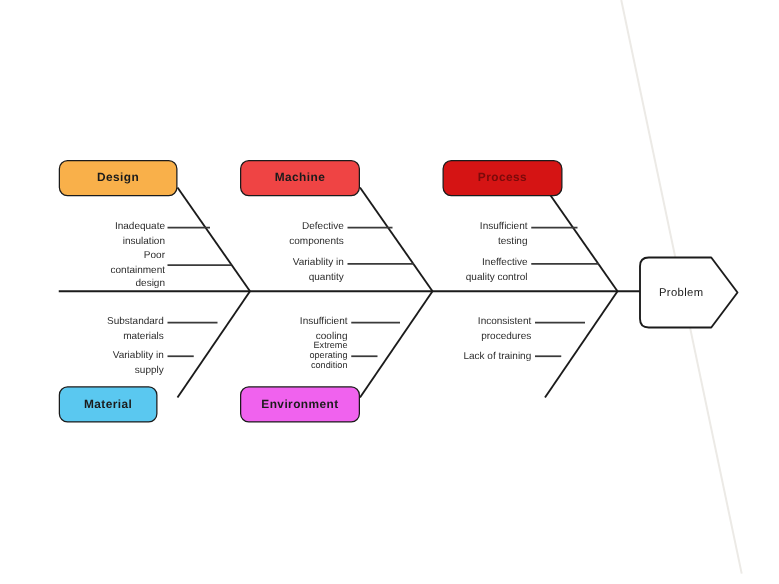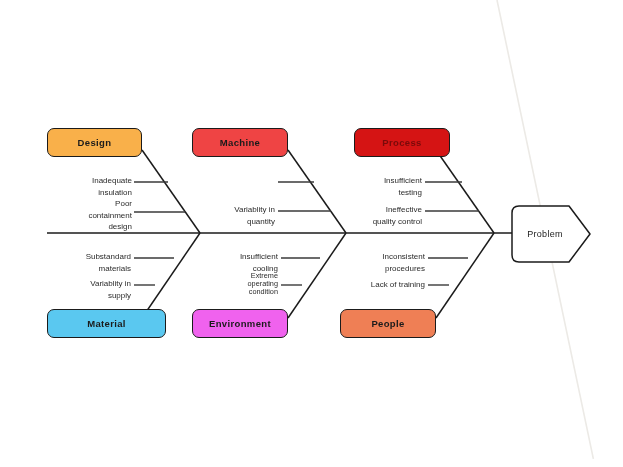--- a/index.html
+++ b/index.html
@@ -126,38 +126,37 @@
   </div>
 
   <div class="cat-box" style="left:192px; top:128px; width:96px; height:29px; background:#ef4444;">
     <span>Machine</span>
   </div>
 
   <div class="cat-box" style="left:354px; top:128px; width:96px; height:29px; background:#d51414; color:#7a0a0a;">
     <span>Process</span>
   </div>
 
-  <div class="cat-box" style="left:47px; top:309px; width:119px; height:29px; background:#5ac8f0;">
+  <div class="cat-box" style="left:47px; top:309px; width:79px; height:29px; background:#5ac8f0;">
     <span>Material</span>
   </div>
 
   <div class="cat-box" style="left:192px; top:309px; width:96px; height:29px; background:#f062ee;text-align:center;">
     <span>Environment</span>
   </div>
 
-  <div class="cat-box" style="left:340px; top:309px; width:96px; height:29px; background:#ef7f55;">
-    <span>People</span>
-  </div>
 
   <div class="cause-label align-right" style="left:54px; top:175px; width:78px;">Inadequate
 insulation</div>
   <div class="cause-label align-right" style="left:48px; top:198px; width:84px;">Poor
 containment
 design</div>
 
+  <div class="cause-label align-right" style="left:196px; top:175px; width:79px;">Defective
+components</div>
   <div class="cause-label align-right" style="left:196px; top:204px; width:79px;">Variablity in
 quantity</div>
 
   <div class="cause-label align-right" style="left:343px; top:175px; width:79px;">Insufficient
 testing</div>
   <div class="cause-label align-right" style="left:336px; top:204px; width:86px;">Ineffective
 quality control</div>
 
   <div class="cause-label align-right" style="left:52px; top:251px; width:79px;">Substandard
 materials</div>

